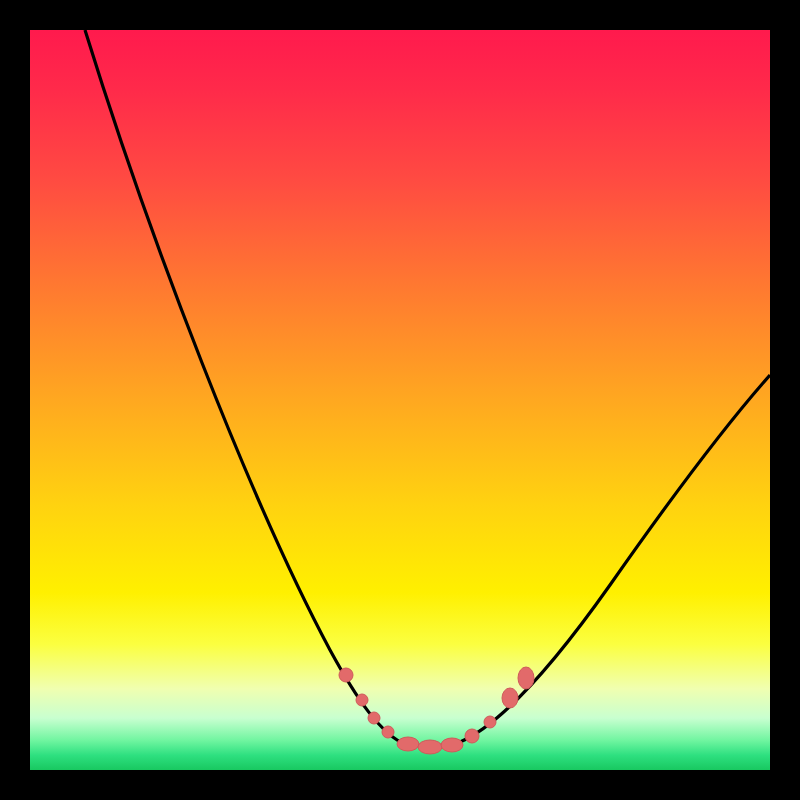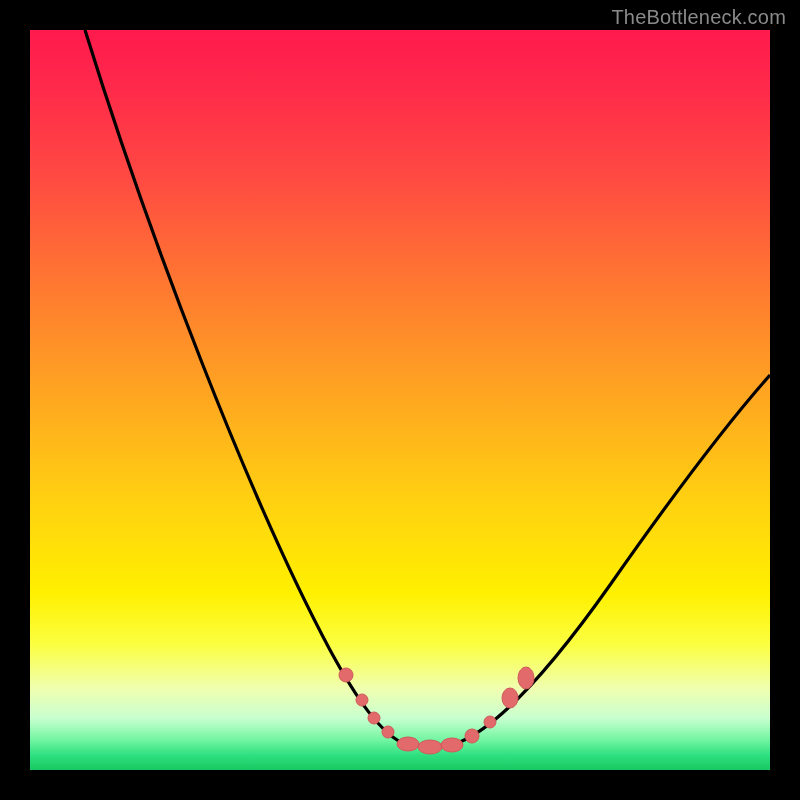--- a/index.html
+++ b/index.html
@@ -92,14 +92,13 @@
         <ellipse cx="400" cy="717" rx="12" ry="7"></ellipse>
         <ellipse cx="422" cy="715" rx="11" ry="7"></ellipse>
         <circle cx="442" cy="706" r="7"></circle>
         <circle cx="460" cy="692" r="6"></circle>
         <ellipse cx="480" cy="668" rx="8" ry="10"></ellipse>
         <ellipse cx="496" cy="648" rx="8" ry="11"></ellipse>
       </g>
     </svg>
   </div>
 
-  <div class="watermark">TheBottleneck.com</div>
 </div>
 
 </body></html>

